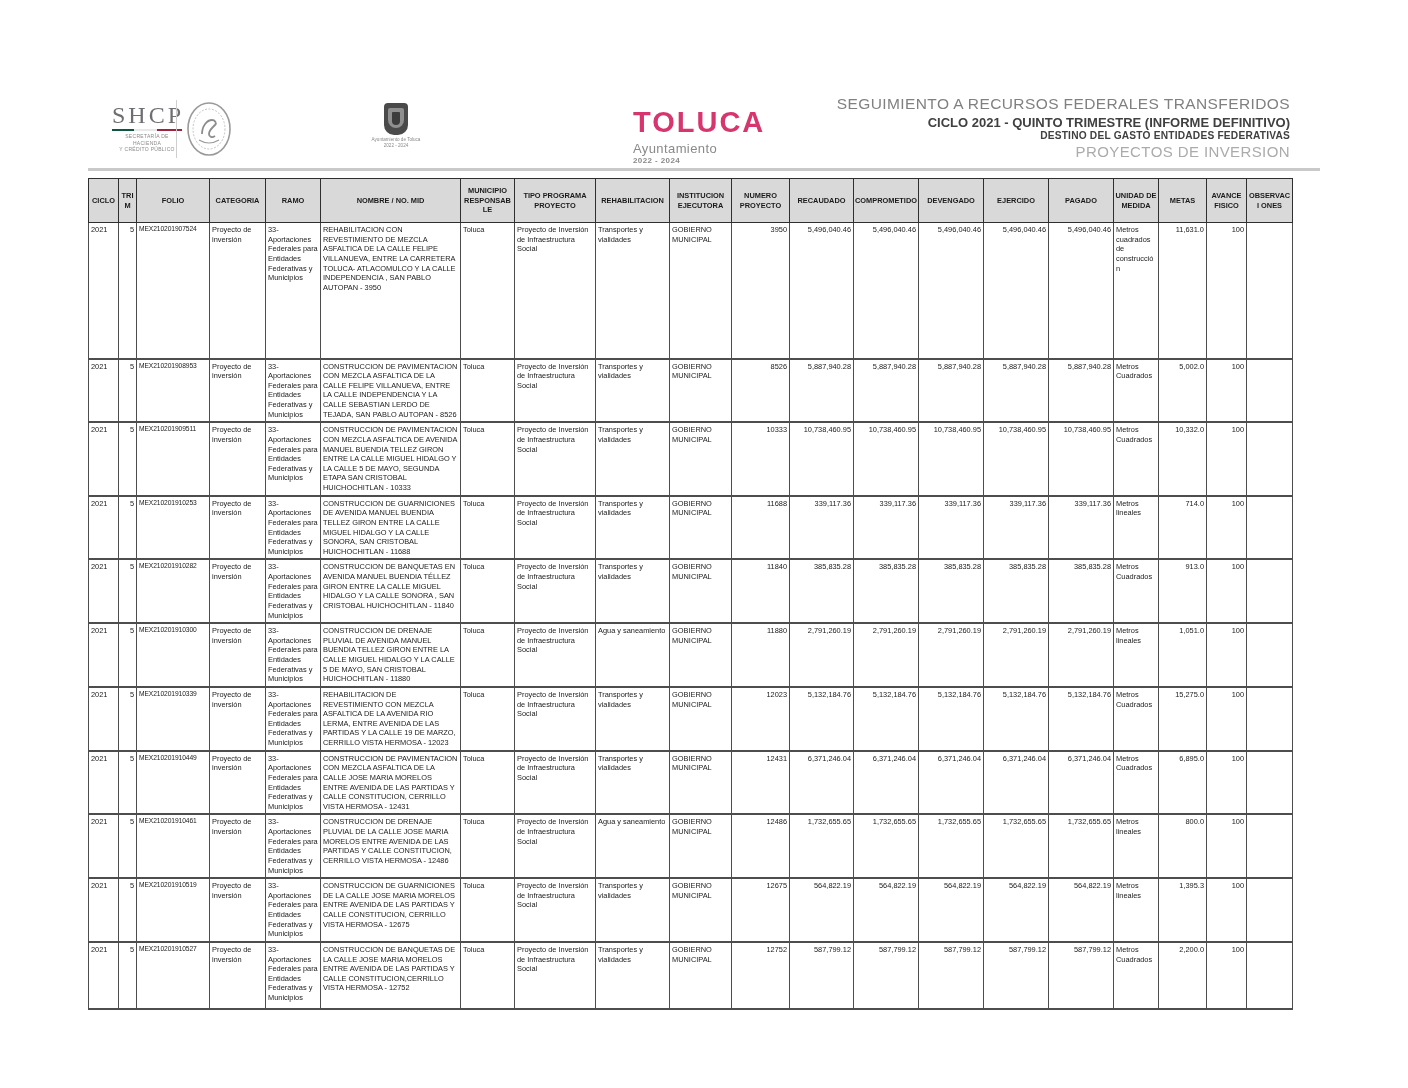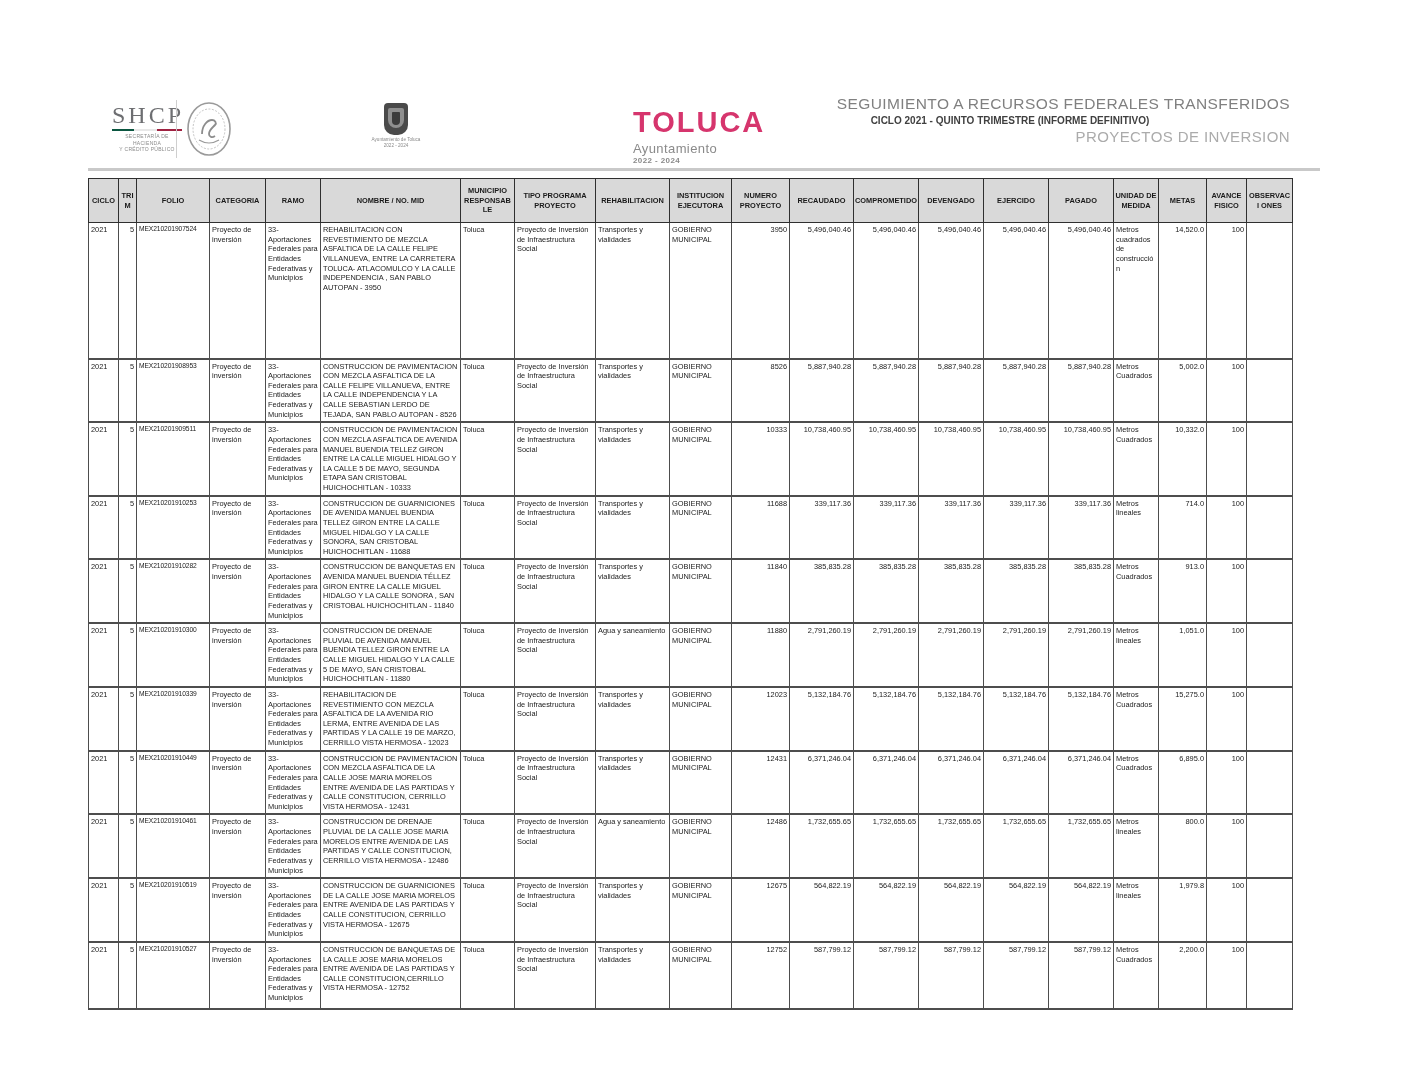--- a/index.html
+++ b/index.html
@@ -29,21 +29,21 @@
   .shield-caption { margin-top:2px; font-size:4.6px; color:#8a8a8a; line-height:1.3; }
 
   .toluca { position:absolute; left:633px; top:108px; }
   .toluca-word { font-size:29px; font-weight:bold; color:#d6356d; letter-spacing:2px; line-height:1;
                  font-family:"Liberation Sans", sans-serif; }
   .toluca-sub1 { margin-top:4px; font-size:13px; color:#8a8a8a; letter-spacing:0.4px; }
   .toluca-sub2 { font-size:8px; font-weight:bold; color:#8a8a8a; letter-spacing:0.4px; }
 
   .titles { position:absolute; right:118px; top:95px; width:560px; text-align:right; }
   .t1 { font-size:15.5px; color:#808080; letter-spacing:0.4px; }
-  .t2 { margin-top:2px; font-size:10px; font-weight:bold; color:#404040;text-align:center; }
+  .t2 { margin-top:2px; font-size:13px; font-weight:bold; color:#404040; }
   .t3 { font-size:10.2px; font-weight:bold; color:#404040; letter-spacing:0.2px; }
   .t4 { margin-top:2px; font-size:15px; color:#ababab; letter-spacing:0.4px; }
 
   
   .tbl-wrap { position:absolute; left:88px; top:178px; }
   table { border-collapse:collapse; table-layout:fixed; width:1204px; }
   th { background:#d9d9d9; border:1px solid #2f2f2f; font-size:7.4px; font-weight:bold;
        text-align:center; vertical-align:middle; padding:2px 1px; line-height:1.35;
        height:44px; word-wrap:break-word; }
   td { border:1px solid #4d4d4d; border-bottom-width:2px; font-size:7.4px; vertical-align:top;
@@ -109,20 +109,21 @@
 
   <div class="toluca">
     <div class="toluca-word">TOLUCA</div>
     <div class="toluca-sub1">Ayuntamiento</div>
     <div class="toluca-sub2">2022 - 2024</div>
   </div>
 
   <div class="titles">
     <div class="t1">SEGUIMIENTO A RECURSOS FEDERALES TRANSFERIDOS</div>
     <div class="t2">CICLO 2021 - QUINTO TRIMESTRE (INFORME DEFINITIVO)</div>
+    <div class="t3">DESTINO DEL GASTO ENTIDADES FEDERATIVAS</div>
     <div class="t4">PROYECTOS DE INVERSION</div>
   </div>
 
   <div class="hdr-rule"></div>
 
   <div class="tbl-wrap">
     <table>
       <colgroup>
         <col class="w0">
           <col class="w1">
@@ -181,21 +182,21 @@
             <td class="c7">Proyecto de Inversión de Infraestructura Social</td>
             <td class="c8">Transportes y vialidades</td>
             <td class="c9">GOBIERNO MUNICIPAL</td>
             <td class="c10">3950</td>
             <td class="c11">5,496,040.46</td>
             <td class="c12">5,496,040.46</td>
             <td class="c13">5,496,040.46</td>
             <td class="c14">5,496,040.46</td>
             <td class="c15">5,496,040.46</td>
             <td class="c16">Metros cuadrados de construcción</td>
-            <td class="c17">14,520.0</td>
+            <td class="c17">11,631.0</td>
             <td class="c18">100</td>
             <td class="c19"></td>
           </tr>
           <tr>
             <td class="c0">2021</td>
             <td class="c1">5</td>
             <td class="c2">MEX210201908953</td>
             <td class="c3">Proyecto de inversión</td>
             <td class="c4">33-Aportaciones Federales para Entidades Federativas y Municipios</td>
             <td class="c5">CONSTRUCCION DE PAVIMENTACION CON MEZCLA ASFALTICA DE LA CALLE FELIPE VILLANUEVA, ENTRE LA CALLE INDEPENDENCIA Y LA CALLE SEBASTIAN LERDO DE TEJADA, SAN PABLO AUTOPAN - 8526</td>
@@ -379,21 +380,21 @@
             <td class="c7">Proyecto de Inversión de Infraestructura Social</td>
             <td class="c8">Transportes y vialidades</td>
             <td class="c9">GOBIERNO MUNICIPAL</td>
             <td class="c10">12675</td>
             <td class="c11">564,822.19</td>
             <td class="c12">564,822.19</td>
             <td class="c13">564,822.19</td>
             <td class="c14">564,822.19</td>
             <td class="c15">564,822.19</td>
             <td class="c16">Metros lineales</td>
-            <td class="c17">1,979.8</td>
+            <td class="c17">1,395.3</td>
             <td class="c18">100</td>
             <td class="c19"></td>
           </tr>
           <tr>
             <td class="c0">2021</td>
             <td class="c1">5</td>
             <td class="c2">MEX210201910527</td>
             <td class="c3">Proyecto de inversión</td>
             <td class="c4">33-Aportaciones Federales para Entidades Federativas y Municipios</td>
             <td class="c5">CONSTRUCCION DE BANQUETAS DE LA CALLE JOSE MARIA MORELOS ENTRE AVENIDA DE LAS PARTIDAS Y CALLE CONSTITUCION,CERRILLO VISTA HERMOSA - 12752</td>

